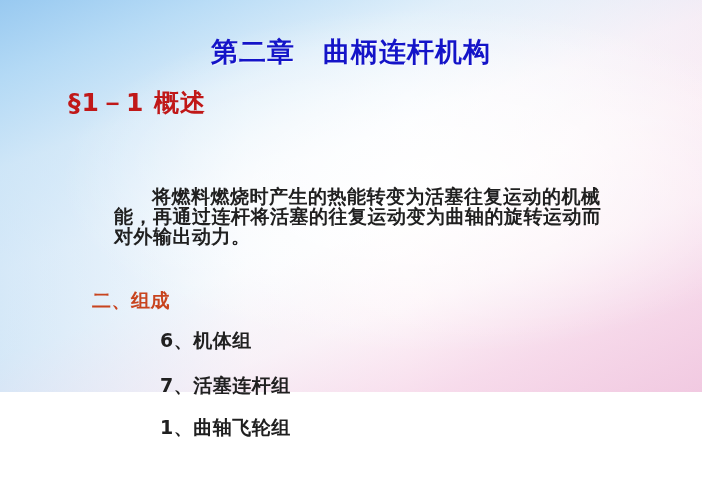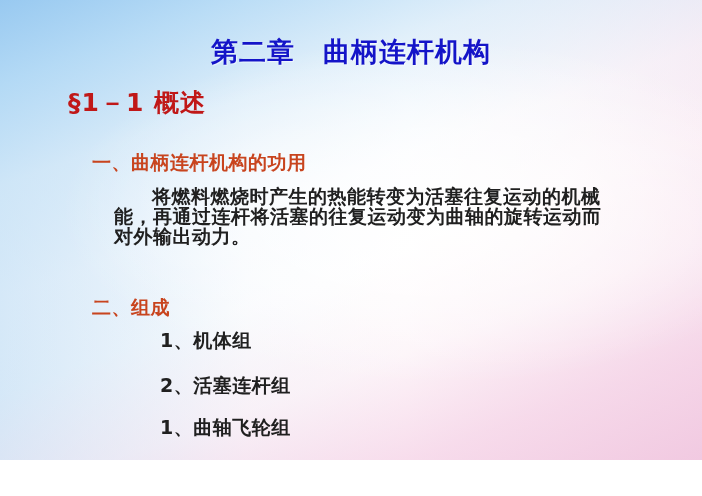--- a/index.html
+++ b/index.html
@@ -9,21 +9,21 @@
   }
   body {
     width: 702px;
     height: 496px;
     overflow: hidden;
     font-family: "DejaVu Sans", "Liberation Sans", sans-serif;
   }
   #slide {
     position: relative;
     width: 702px;
-    height: 460px;
+    height: 392px;
     box-sizing: border-box;
     
     background:
       linear-gradient(160deg,
         rgba(150,200,240,0.95) 0%,
         rgba(176,216,245,0.85) 12%,
         rgba(210,232,248,0.65) 26%,
         rgba(240,246,252,0.35) 42%,
         rgba(255,252,252,0.25) 55%,
         rgba(250,230,240,0.45) 70%,
@@ -92,21 +92,21 @@
     font-size: 19px;
     font-weight: bold;
     color: #202020;
     line-height: 20px;
     text-indent: 38px;
     letter-spacing: 0.5px;
   }
   .sub-head-2 {
     position: absolute;
     left: 92px;
-    top: 295px;
+    top: 288px;
     font-size: 19px;
     font-weight: bold;
     color: #c8441e;
     letter-spacing: 0.5px;
   }
   .bullet {
     position: absolute;
     left: 160px;
     font-size: 19px;
     font-weight: bold;
@@ -120,26 +120,25 @@
 </head>
 <body>
 
 <div id="slide">
   <div class="layer">
 
     <div class="title">第二章　曲柄连杆机构</div>
 
     <div class="section-head">§1－1  概述</div>
 
-    <div class="sub-head-1">一、曲柄连杆机构的功用</div>
 
     <div class="body-para">将燃料燃烧时产生的热能转变为活塞往复运动的机械能，再通过连杆将活塞的往复运动变为曲轴的旋转运动而对外输出动力。</div>
 
     <div class="sub-head-2">二、组成</div>
 
-    <div class="bullet bullet-1">1、机体组</div>
+    <div class="bullet bullet-1">6、机体组</div>
 
-    <div class="bullet bullet-2">2、活塞连杆组</div>
+    <div class="bullet bullet-2">7、活塞连杆组</div>
 
     <div class="bullet bullet-3">1、曲轴飞轮组</div>
 
   </div>
 </div>
 
 </body></html>

